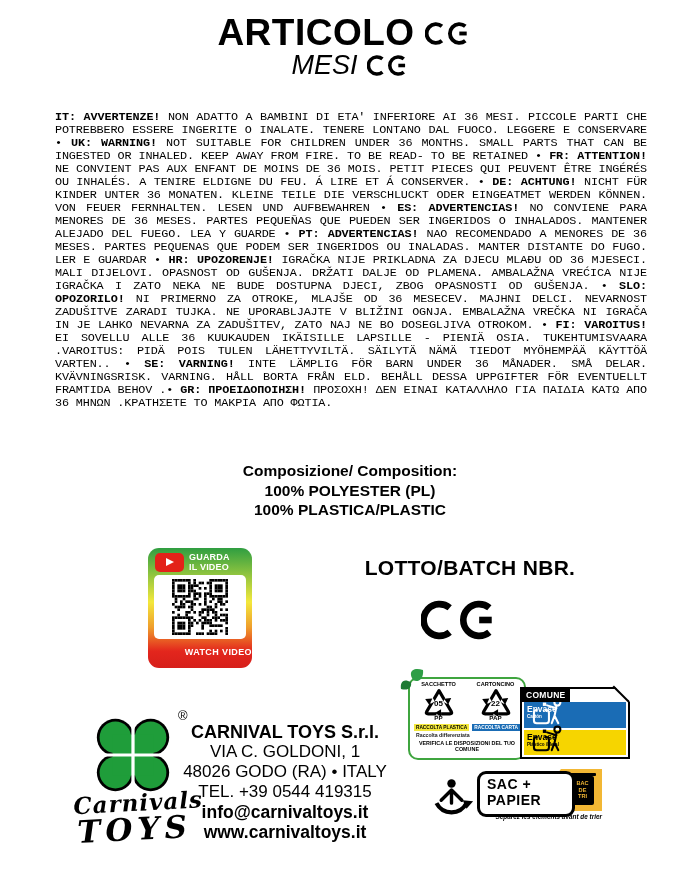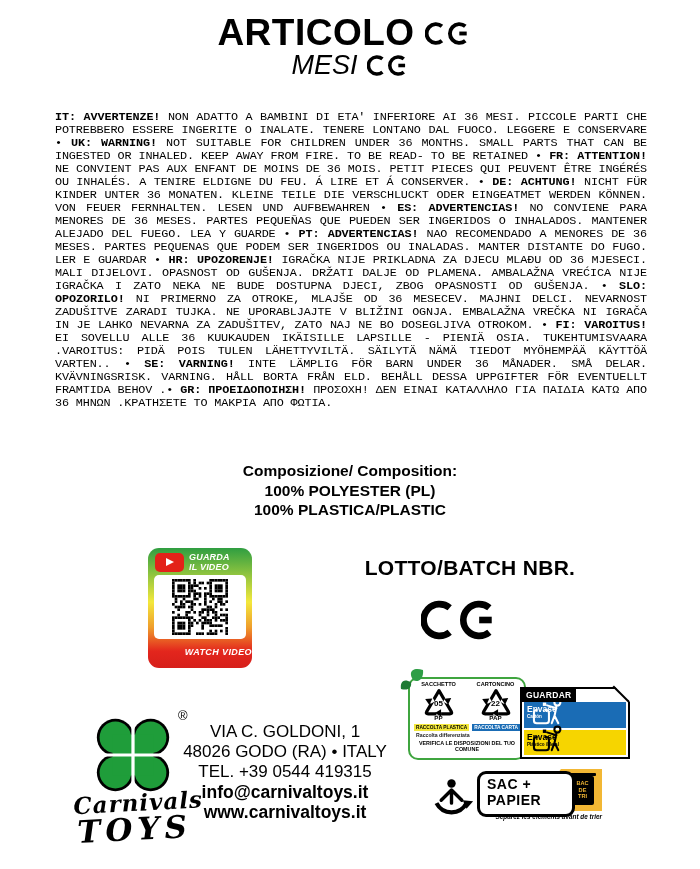--- a/index.html
+++ b/index.html
@@ -18,21 +18,21 @@
   .warnings{position:absolute;left:55px;top:111px;width:592px;margin:0;
             font-size:11.8px;line-height:13px;letter-spacing:-.15px;text-align:justify;font-family:Liberation Mono, monospace;}
   .warnings b{letter-spacing:-.1px;}
 
   
   .composition{position:absolute;top:461px;left:0;right:0;text-align:center;
                font-weight:800;font-size:15.5px;line-height:19.5px;}
 
   
   .video-badge{position:absolute;left:148px;top:548px;width:104px;height:120px;border-radius:11px;
-    background:linear-gradient(180deg,#2f9e41 0%,#8fc43f 22%,#f3e83c 45%,#ef9e2c 66%,#e3261d 86%,#d61f1a 100%);font-style:italic;}
+    background:linear-gradient(180deg,#2f9e41 0%,#8fc43f 22%,#f3e83c 45%,#ef9e2c 66%,#e3261d 86%,#d61f1a 100%);}
   .vb-top{display:flex;align-items:center;gap:5px;padding:5px 7px 1px 7px;}
   .yt{width:29px;height:19px;background:#e32219;border-radius:5px;position:relative;flex:0 0 auto;}
   .yt::after{content:"";position:absolute;left:11px;top:5px;border-left:8px solid #fff;
              border-top:4.5px solid transparent;border-bottom:4.5px solid transparent;}
   .vb-title{color:#fff;font-weight:800;font-size:9px;line-height:9.5px;letter-spacing:.2px;}
   .qr-plate{width:92px;height:64px;background:#fff;border-radius:5px;margin:2px auto 0;
             display:flex;align-items:center;justify-content:center;}
   .vb-bottom{text-align:right;color:#fff;font-weight:800;font-size:9px;letter-spacing:.4px;padding-top:8px;}
 
   
@@ -424,21 +424,21 @@
     </div>
     <div class="chips">
       <span class="chip chip-plastic">RACCOLTA PLASTICA</span>
       <span class="chip chip-paper">RACCOLTA CARTA</span>
     </div>
     <div class="eco-note1">Raccolta differenziata</div>
     <div class="eco-note2">VERIFICA LE DISPOSIZIONI DEL TUO COMUNE</div>
   </div>
 
   <div class="recicla">
-    <div class="recicla-header">GUARDAR</div>
+    <div class="recicla-header">COMUNE</div>
     <div class="recicla-body">
       <div class="panel panel-blue">
         <div class="panel-title">Envase</div>
         <div class="panel-sub">Cartón</div>
         <svg class="panel-icon" viewBox="0 0 40 32" width="40" height="30" fill="none" stroke="currentColor" stroke-width="2.2" stroke-linecap="round">
           <path d="M8,15 q-3,0 -3,3 v8 q0,3 3,3 h10 q3,0 3,-3 v-8 q0,-3 -3,-3 h-1"></path>
           <circle cx="30" cy="7" r="3.2"></circle>
           <path d="M29,11 L27,21 M27,21 L24,29 M27,21 L31,29 M29,13 L19,10"></path>
           <rect x="14.5" y="7" width="3.6" height="3.6" fill="currentColor" stroke="none"></rect>
         </svg>
@@ -475,20 +475,21 @@
       <line x1="55" y1="10" x2="55" y2="86"></line>
       <line x1="17" y1="48" x2="93" y2="48"></line>
     </g>
   </svg>
   <span class="reg">®</span>
   <div class="logo-script">
     <div class="l1">Carnivals</div>
     <div class="l2">TOYS</div>
   </div>
   <div class="company">
+    <div class="co-name">CARNIVAL TOYS S.r.l.</div>
     <div class="co-line">VIA C. GOLDONI, 1</div>
     <div class="co-line">48026 GODO (RA) • ITALY</div>
     <div class="co-line">TEL. +39 0544 419315</div>
     <div class="co-bold">info@carnivaltoys.it</div>
     <div class="co-bold">www.carnivaltoys.it</div>
   </div>
 
   <svg class="triman" viewBox="0 0 48 48">
     <circle cx="24" cy="9" r="4.5" fill="#000"></circle>
     <path d="M24,16 L13,27 M24,16 L35,27 M24,16 L24,30" stroke="#000" stroke-width="3.6" stroke-linecap="round" fill="none"></path>

